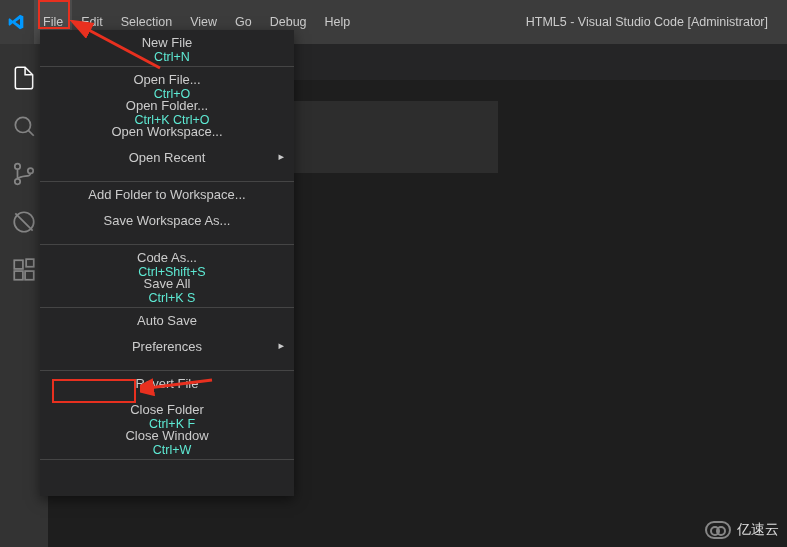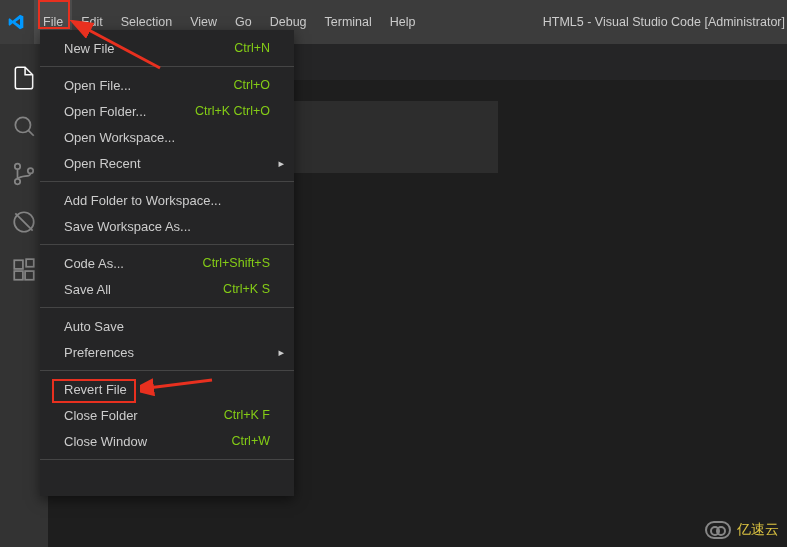--- a/index.html
+++ b/index.html
@@ -38,21 +38,21 @@
       height: 100%;
       display: flex;
       align-items: center;
       cursor: pointer;
     }
     .menubar-item.open {
       background: #4b4b4b;
     }
     .menubar-title {
       margin-left: auto;
-      padding-right: 2px;
+      padding-right: 19px;
       color: #cccccc;
       white-space: nowrap;
       overflow: hidden;
     }
     .main-area {
       display: flex;
       height: calc(100% - 30px);
     }
     .activity-bar {
       width: 48px;
@@ -110,26 +110,27 @@
     }
     .menu-item {
       display: flex;
       align-items: center;
       height: 26px;
       padding: 0 24px 0 24px;
       color: #cccccc;
       font-size: 13px;
       cursor: pointer;
       position: relative;
+      flex-direction: column;
     }
     .menu-item-label {
       flex: 1;
     }
     .menu-item-shortcut {
-      color: #84cc16;
+      color: #5eead4;
       font-size: 12.5px;
       margin-left: 10px;
     }
     .menu-item-arrow {
       position: absolute;
       right: 10px;
       color: #cccccc;
       font-size: 11px;
     }
     .menu-separator {
@@ -157,21 +158,21 @@
       z-index: 200;
       pointer-events: none;
     }
     .watermark {
       position: absolute;
       bottom: 8px;
       right: 8px;
       display: flex;
       align-items: center;
       gap: 6px;
-      color: #fde047;
+      color: #ffffff;
       font-size: 14px;
       opacity: 0.85;
       z-index: 300;
     }
     .watermark-icon {
       width: 26px;
       height: 18px;
       border: 2px solid #999;
       border-radius: 10px;
       position: relative;
@@ -216,23 +217,20 @@
   <div class="menubar-item">
       <span>View</span>
     </div>
   <div class="menubar-item">
       <span>Go</span>
     </div>
   <div class="menubar-item">
       <span>Debug</span>
     </div>
   <div class="menubar-item">
-      <span>Terminal</span>
-    </div>
-  <div class="menubar-item">
       <span>Help</span>
     </div>
   <div class="menubar-title">HTML5 - Visual Studio Code [Administrator]</div>
 </div>
 
 <div class="main-area">
   <div class="activity-bar">
     <div class="activity-icon active">
       <svg width="26" height="26" viewBox="0 0 24 24" fill="none" stroke="currentColor" stroke-width="1.4">
           <path d="M13 2H6a2 2 0 00-2 2v16a2 2 0 002 2h12a2 2 0 002-2V9z"></path>

